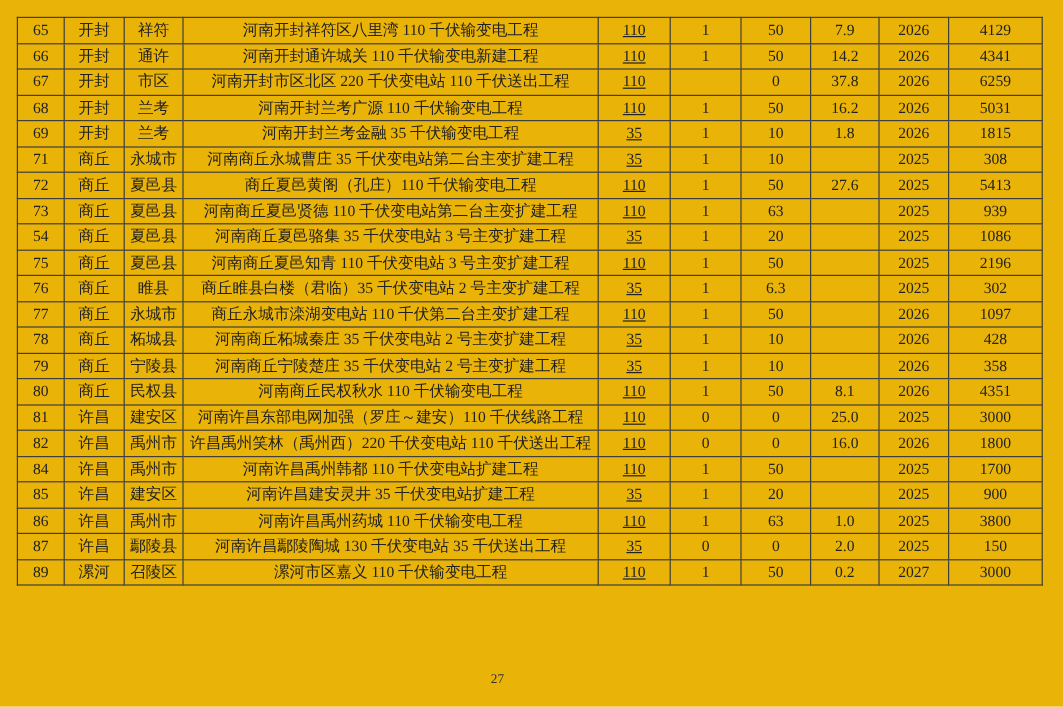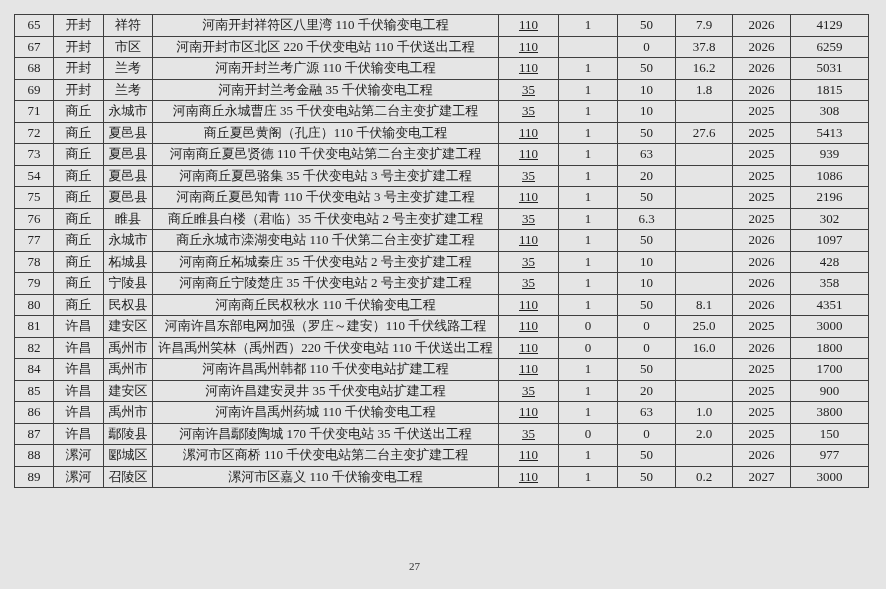--- a/index.html
+++ b/index.html
@@ -1,19 +1,19 @@
 <!DOCTYPE html>
 <html><head>
 <meta charset="utf-8">
 <style>
   html,body{margin:0;padding:0;background:#ffffff;}
   .page{
     position:relative;
     width:886px;height:589px;
-    background:#e5e5e5;
+    background:#eab308;
     font-family:"Liberation Serif","DejaVu Serif",serif;
     overflow:hidden;
   }
   table.grid{
     position:absolute;left:14px;top:14px;
     width:854px;
     border-collapse:collapse;
     table-layout:fixed;
   }
   table.grid td{
@@ -71,20 +71,32 @@
           <td class="col-district">祥符</td>
           <td class="col-project_name">河南开封祥符区八里湾 110 千伏输变电工程</td>
           <td class="col-voltage_kv">110</td>
           <td class="col-unit_count">1</td>
           <td class="col-capacity">50</td>
           <td class="col-line_length">7.9</td>
           <td class="col-year">2026</td>
           <td class="col-investment">4129</td>
         </tr>
         <tr>
+          <td class="col-index">66</td>
+          <td class="col-city">开封</td>
+          <td class="col-district">通许</td>
+          <td class="col-project_name">河南开封通许城关 110 千伏输变电新建工程</td>
+          <td class="col-voltage_kv">110</td>
+          <td class="col-unit_count">1</td>
+          <td class="col-capacity">50</td>
+          <td class="col-line_length">14.2</td>
+          <td class="col-year">2026</td>
+          <td class="col-investment">4341</td>
+        </tr>
+        <tr>
           <td class="col-index">67</td>
           <td class="col-city">开封</td>
           <td class="col-district">市区</td>
           <td class="col-project_name">河南开封市区北区 220 千伏变电站 110 千伏送出工程</td>
           <td class="col-voltage_kv">110</td>
           <td class="col-unit_count"></td>
           <td class="col-capacity">0</td>
           <td class="col-line_length">37.8</td>
           <td class="col-year">2026</td>
           <td class="col-investment">6259</td>
@@ -290,39 +302,27 @@
           <td class="col-unit_count">1</td>
           <td class="col-capacity">63</td>
           <td class="col-line_length">1.0</td>
           <td class="col-year">2025</td>
           <td class="col-investment">3800</td>
         </tr>
         <tr>
           <td class="col-index">87</td>
           <td class="col-city">许昌</td>
           <td class="col-district">鄢陵县</td>
-          <td class="col-project_name">河南许昌鄢陵陶城 170 千伏变电站 35 千伏送出工程</td>
+          <td class="col-project_name">河南许昌鄢陵陶城 130 千伏变电站 35 千伏送出工程</td>
           <td class="col-voltage_kv">35</td>
           <td class="col-unit_count">0</td>
           <td class="col-capacity">0</td>
           <td class="col-line_length">2.0</td>
           <td class="col-year">2025</td>
           <td class="col-investment">150</td>
-        </tr>
-        <tr>
-          <td class="col-index">88</td>
-          <td class="col-city">漯河</td>
-          <td class="col-district">郾城区</td>
-          <td class="col-project_name">漯河市区商桥 110 千伏变电站第二台主变扩建工程</td>
-          <td class="col-voltage_kv">110</td>
-          <td class="col-unit_count">1</td>
-          <td class="col-capacity">50</td>
-          <td class="col-line_length"></td>
-          <td class="col-year">2026</td>
-          <td class="col-investment">977</td>
         </tr>
         <tr>
           <td class="col-index">89</td>
           <td class="col-city">漯河</td>
           <td class="col-district">召陵区</td>
           <td class="col-project_name">漯河市区嘉义 110 千伏输变电工程</td>
           <td class="col-voltage_kv">110</td>
           <td class="col-unit_count">1</td>
           <td class="col-capacity">50</td>
           <td class="col-line_length">0.2</td>

